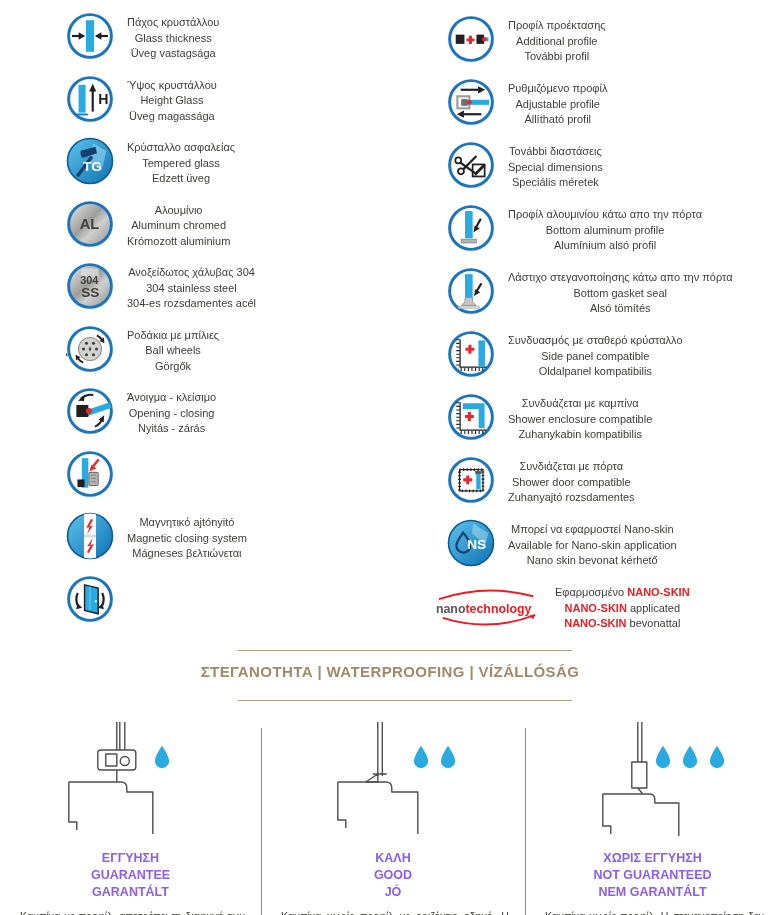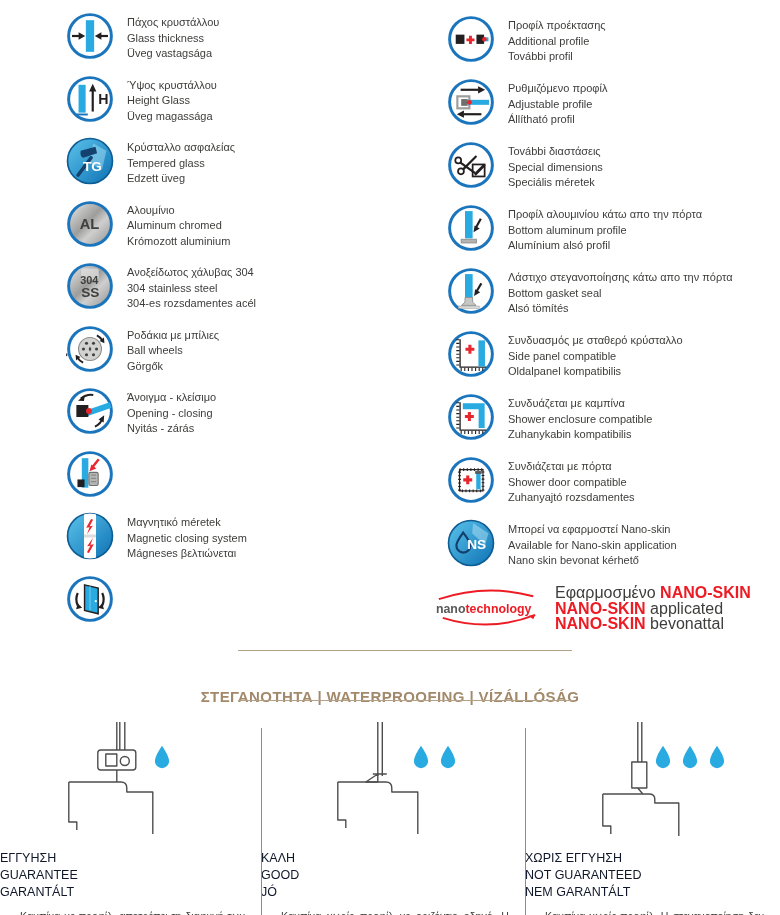--- a/index.html
+++ b/index.html
@@ -1,52 +1,52 @@
 <!DOCTYPE html>
 <html><head>
 <meta charset="utf-8">
 <style>
   html,body{margin:0;padding:0;}
   body{
     width:780px;height:915px;background:#ffffff;position:relative;overflow:hidden;
     font-family:"Liberation Sans","DejaVu Sans",sans-serif;color:#3d3d3b;
   }
-  .legend-col{position:absolute;display:flex;flex-direction:column;}
+  .legend-col{position:absolute;display:flex;flex-direction:column;text-align:center;}
   #legend-left{left:66px;top:12px;width:372px;}
   #legend-right{left:447px;top:15px;width:333px;}
   .lrow{display:flex;align-items:flex-start;height:63px;}
   #legend-left .lrow{height:62.5px;}
   .icon{width:48px;height:48px;flex:0 0 48px;}
   .icon svg{width:48px;height:48px;display:block;}
   .ltext{margin:3px 0 0 13px;font-size:11px;line-height:15.6px;}
   .ltext p{margin:0;white-space:nowrap;}
   .nano-row{display:flex;align-items:flex-start;height:64px;margin-left:-18px;}
   .nano-logo{width:118px;flex:0 0 118px;margin-top:4px;}
-  .nano-lines{margin:3px 0 0 8px;font-size:16px;line-height:15.6px;}
+  .nano-lines{margin:3px 0 0 8px;font-size:11px;line-height:15.6px;}
   .nano-lines p{margin:0;white-space:nowrap;}
   .nano-red{color:#ed1c24;font-weight:bold;}
   .wp-rule{position:absolute;left:238px;width:334px;height:1px;background:#b3a288;}
   #wp-rule-top{top:650px;}
   #wp-rule-bottom{top:700px;}
-  #wp-heading{position:absolute;top:688px;left:0;width:780px;text-align:center;
+  #wp-heading{position:absolute;top:663px;left:0;width:780px;text-align:center;
     font-size:15px;font-weight:bold;letter-spacing:.4px;color:#a2896a;margin:0;}
   #wp-columns{position:absolute;top:712px;left:0;width:780px;display:flex;}
   .wcol{position:relative;}
   .wcol:nth-child(1){width:261px;}
   .wcol:nth-child(2){width:264px;}
   .wcol:nth-child(3){width:255px;}
   .dia-wrap{position:relative;height:126px;margin-top:8px;}
   .dia-wrap svg.dia{position:absolute;left:50%;transform:translateX(-58%);top:0;}
   .drops{position:absolute;top:24px;display:flex;gap:7px;}
   .wcol:nth-child(1) .drops{left:152px;}
   .wcol:nth-child(2) .drops{left:150px;}
   .wcol:nth-child(3) .drops{left:128px;}
   .drops svg{width:20px;height:27px;}
   .wlabels{margin-top:4px;}
-  .wlabel{margin:0;font-size:12.5px;line-height:17px;font-weight:normal;color:#0f172a;}
+  .wlabel{margin:0;text-align:center;font-size:12.5px;line-height:17px;font-weight:bold;color:#8b5cf6;}
   .caption{font-size:10.6px;line-height:13.8px;text-align:justify;margin:9px 16px 0 20px;color:#3d3d3b;}
   .vdivider{position:absolute;top:728px;width:1px;height:187px;background:#8c8c8c;}
   #divider-1{left:261px;}
   #divider-2{left:525px;}
 </style>
 </head>
 <body>
 
 <div id="legend-left" class="legend-col">
     <div class="lrow">
@@ -221,21 +221,21 @@
           <circle cx="22" cy="22" r="20.6" fill="url(#gbMG)" stroke="#0d5d94" stroke-width="1.5"></circle>
           <g clip-path="url(#clMG)">
             <rect x="16.5" y="1" width="11" height="42" fill="#fff"></rect>
             <rect x="16.5" y="20.6" width="11" height="2.8" fill="#dcdcdc"></rect>
           </g>
           <polygon points="23,6.5 18.5,14.5 21.6,14 19.2,20.5 24.6,12.5 21.6,13 24.8,7" fill="#e8262d"></polygon>
           <polygon points="21,37.5 25.5,29.5 22.4,30 24.8,23.5 19.4,31.5 22.4,31 19.2,37" fill="#e8262d"></polygon>
         </svg>
       </span>
       <div class="ltext">
-        <p>Μαγνητικό méretek</p>
+        <p>Μαγνητικό ajtónyitó</p>
         <p>Magnetic closing system</p>
         <p>Mágneses βελτιώνεται</p>
       </div>
     </div>
     <div class="lrow">
       <span class="icon">
         <svg viewBox="0 0 44 44" xmlns="http://www.w3.org/2000/svg">
           <circle cx="22" cy="22" r="19.6" fill="#fff" stroke="#1b75bc" stroke-width="2.7"></circle>
           <polygon points="17,9 29.5,12 29.5,35.5 17,32.5" fill="#29abe2" stroke="#231f20" stroke-width="1.3"></polygon>
           <path d="M22 10.2v22" stroke="#6fc9ec" stroke-width="1"></path>

